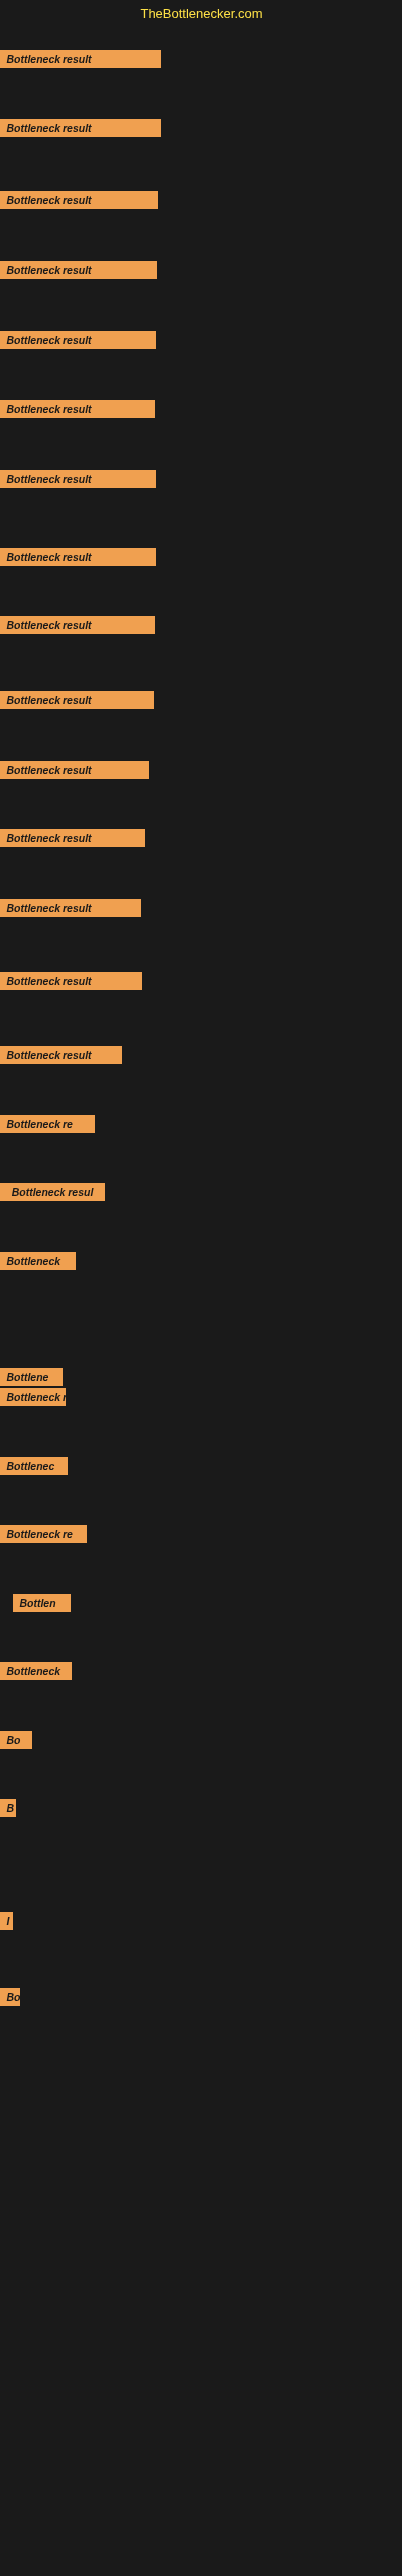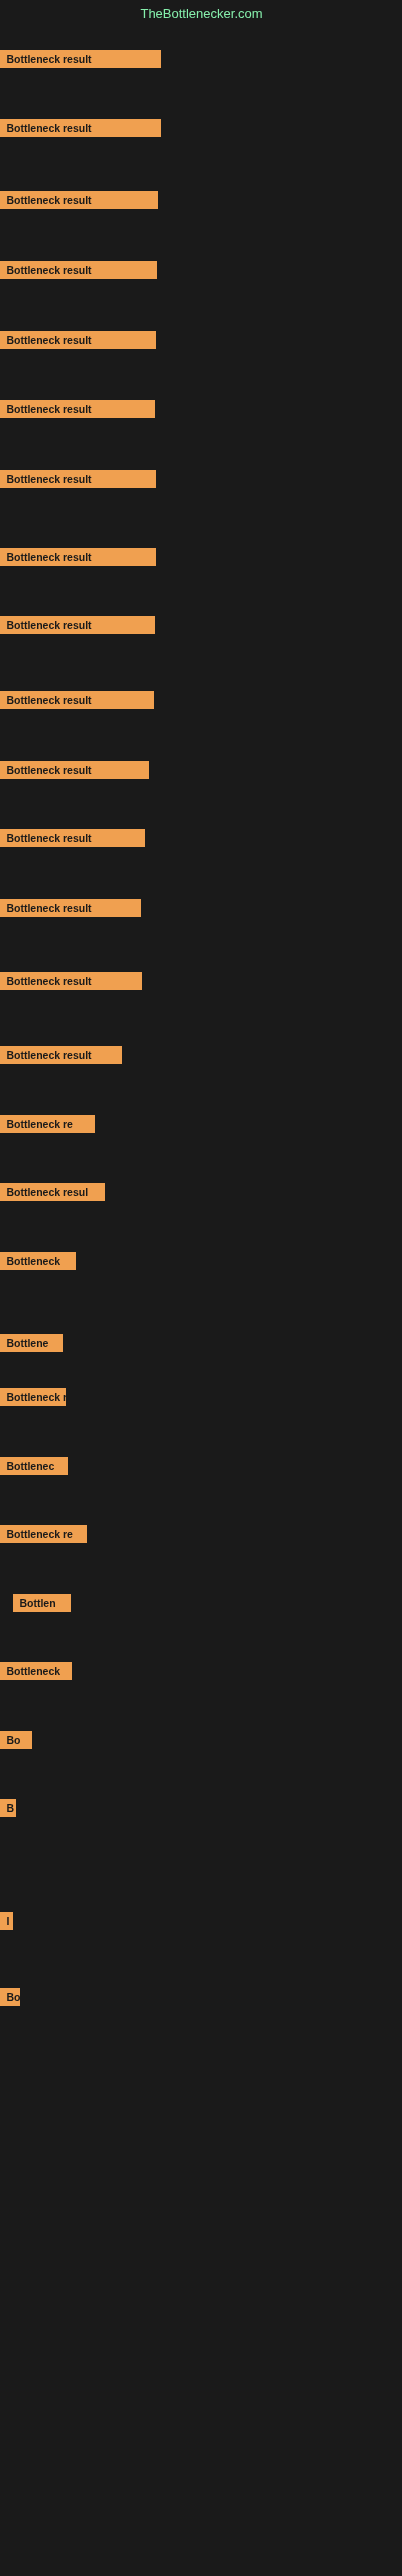--- a/index.html
+++ b/index.html
@@ -11,29 +11,30 @@
     body {
       width: 403px;
       min-height: 2576px;
       background-color: #1a1a1a;
       font-family: Arial, sans-serif;
       position: relative;
     }
 
     .site-title {
       text-align: center;
-      color: #86efac;
+      color: #fde047;
       font-size: 13px;
       padding: 6.4px 0 3.2px 0;
       font-weight: normal;
     }
 
     .bottleneck-item {
       position: absolute;
       left: 0;
+      font-style: italic;
     }
 
     .bottleneck-badge {
       background-color: #f0a050;
       color: #1a1a1a;
       font-size: 10.5px;
       font-weight: bold;
       padding: 3.2px 6.4px;
       display: inline-block;
       white-space: nowrap;
@@ -55,23 +56,23 @@
     <div class="bottleneck-item" style="top: 442px; left: 0px;"><div class="bottleneck-badge" style="max-width: 156px; width: 156px;">Bottleneck result</div></div>
     <div class="bottleneck-item" style="top: 520px; left: 0px;"><div class="bottleneck-badge" style="max-width: 156px; width: 156px;">Bottleneck result</div></div>
     <div class="bottleneck-item" style="top: 588px; left: 0px;"><div class="bottleneck-badge" style="max-width: 155px; width: 155px;">Bottleneck result</div></div>
     <div class="bottleneck-item" style="top: 663px; left: 0px;"><div class="bottleneck-badge" style="max-width: 154px; width: 154px;">Bottleneck result</div></div>
     <div class="bottleneck-item" style="top: 733px; left: 0px;"><div class="bottleneck-badge" style="max-width: 149px; width: 149px;">Bottleneck result</div></div>
     <div class="bottleneck-item" style="top: 801px; left: 0px;"><div class="bottleneck-badge" style="max-width: 145px; width: 145px;">Bottleneck result</div></div>
     <div class="bottleneck-item" style="top: 871px; left: 0px;"><div class="bottleneck-badge" style="max-width: 141px; width: 141px;">Bottleneck result</div></div>
     <div class="bottleneck-item" style="top: 944px; left: 0px;"><div class="bottleneck-badge" style="max-width: 142px; width: 142px;">Bottleneck result</div></div>
     <div class="bottleneck-item" style="top: 1018px; left: 0px;"><div class="bottleneck-badge" style="max-width: 122px; width: 122px;">Bottleneck result</div></div>
     <div class="bottleneck-item" style="top: 1087px; left: 0px;"><div class="bottleneck-badge" style="max-width: 95px; width: 95px;">Bottleneck re</div></div>
-    <div class="bottleneck-item" style="top: 1155px; left: 0px;"><div class="bottleneck-badge" style="max-width: 105px; width: 105px;">Bottleneck resul</div></div>
+    <div class="bottleneck-item" style="top: 1155px; left: 0px; text-align: center;"><div class="bottleneck-badge" style="max-width: 105px; width: 105px;">Bottleneck resul</div></div>
     <div class="bottleneck-item" style="top: 1224px; left: 0px;"><div class="bottleneck-badge" style="max-width: 76px; width: 76px;">Bottleneck</div></div>
-    <div class="bottleneck-item" style="top: 1306px; left: 0px;"><div class="bottleneck-badge" style="max-width: 63px; width: 63px;">Bottlene</div></div>
+    <div class="bottleneck-item" style="top: 1340px; left: 0px;"><div class="bottleneck-badge" style="max-width: 63px; width: 63px;">Bottlene</div></div>
     <div class="bottleneck-item" style="top: 1360px; left: 0px;"><div class="bottleneck-badge" style="max-width: 81px; width: 66px;">Bottleneck r</div></div>
     <div class="bottleneck-item" style="top: 1429px; left: 0px;"><div class="bottleneck-badge" style="max-width: 68px; width: 91px;">Bottlenec</div></div>
     <div class="bottleneck-item" style="top: 1497px; left: 0px;"><div class="bottleneck-badge" style="max-width: 87px; width: 87px;">Bottleneck re</div></div>
     <div class="bottleneck-item" style="top: 1566px; left: 13px;"><div class="bottleneck-badge" style="max-width: 58px; width: 58px;">Bottlen</div></div>
     <div class="bottleneck-item" style="top: 1634px; left: 0px;"><div class="bottleneck-badge" style="max-width: 72px; width: 72px;">Bottleneck</div></div>
     <div class="bottleneck-item" style="top: 1703px; left: 0px;"><div class="bottleneck-badge" style="max-width: 32px; width: 32px;">Bo</div></div>
     <div class="bottleneck-item" style="top: 1771px; left: 0px;"><div class="bottleneck-badge" style="max-width: 16px; width: 16px;">B</div></div>
     <div class="bottleneck-item" style="top: 1884px; left: 0px;"><div class="bottleneck-badge" style="max-width: 11.3px; width: 11.3px;">I</div></div>
     <div class="bottleneck-item" style="top: 1960px; left: 0px;"><div class="bottleneck-badge" style="max-width: 40px; width: 20px;">Bott</div></div>
   </div>

